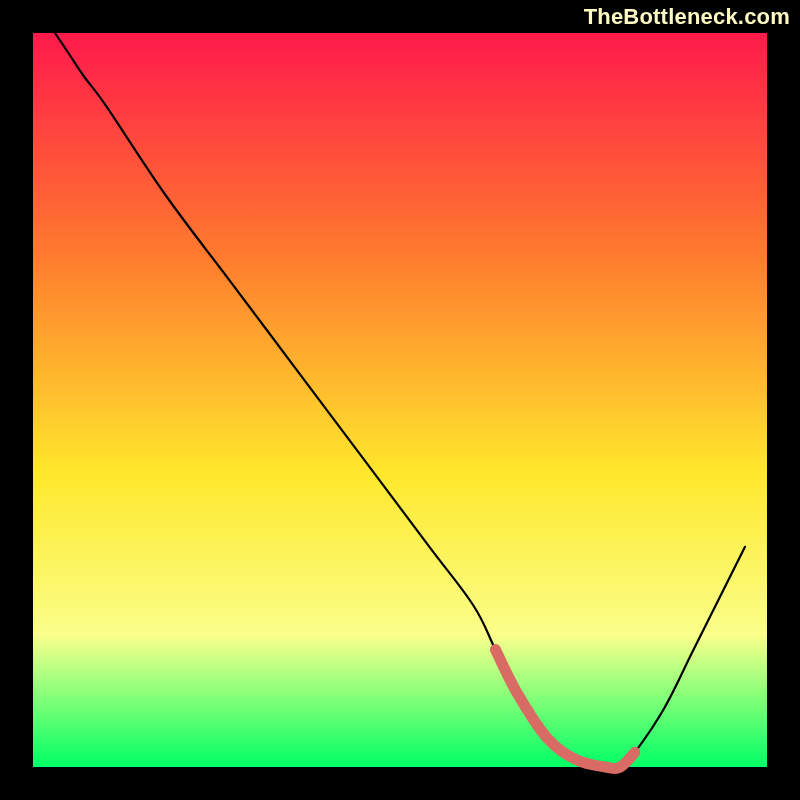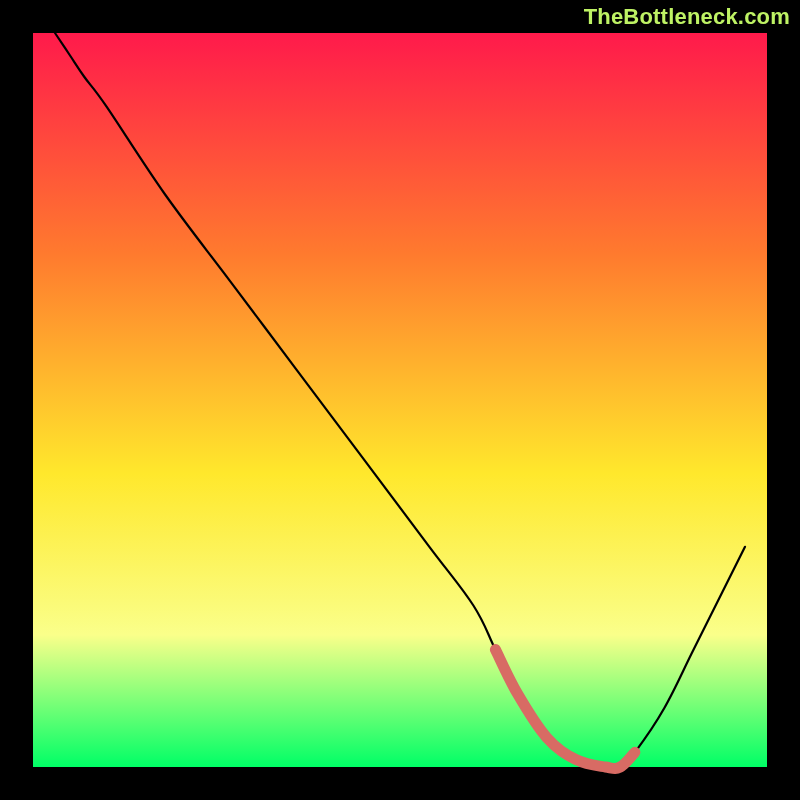--- a/index.html
+++ b/index.html
@@ -13,21 +13,21 @@
   .stage {
     position: relative;
     width: 800px;
     height: 800px;
     background: #000;
   }
   .watermark {
     position: absolute;
     top: 4px;
     right: 10px;
-    color: #bef264;
+    color: #fef9c3;
     font-size: 22px;
     font-weight: 600;
     letter-spacing: 0.2px;
     z-index: 10;
   }
   svg.plot {
     position: absolute;
     left: 0;
     top: 0;
   }

